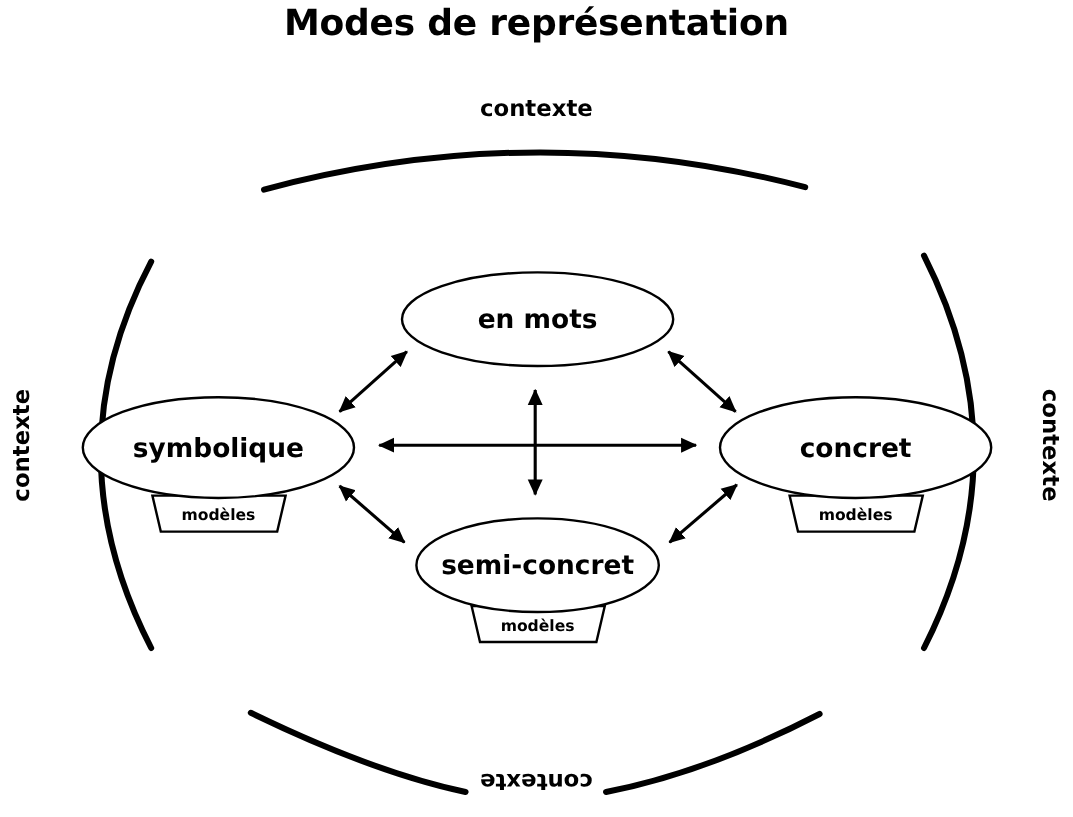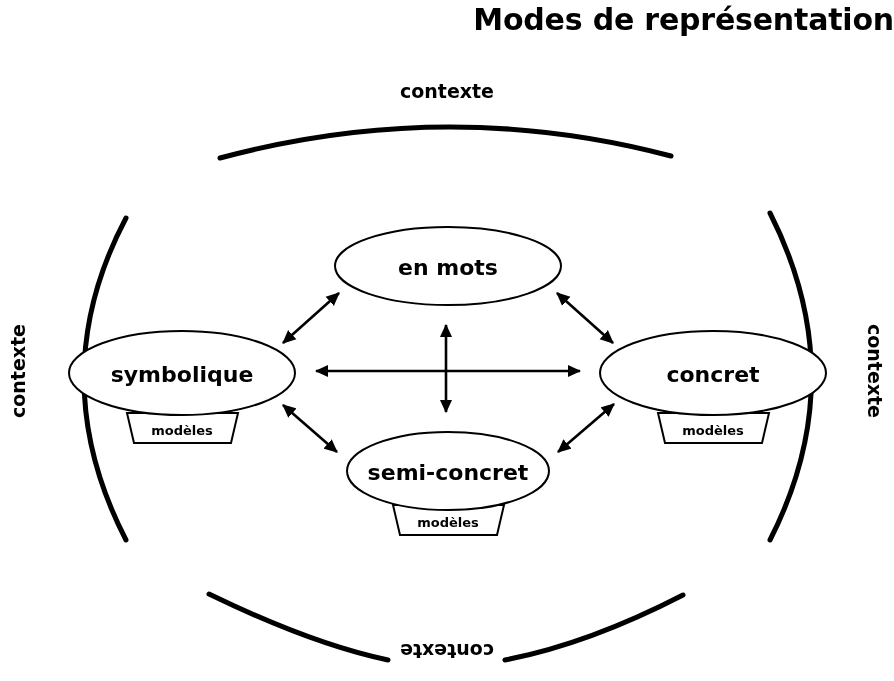--- a/index.html
+++ b/index.html
@@ -24,21 +24,21 @@
     left: 0;
     top: 0;
     width: 894px;
     height: 681px;
   }
   .diagram-title {
     position: absolute;
     left: 0;
     top: 2px;
     width: 894px;
-    text-align: right;
+    text-align: center;
     font-family: "DejaVu Sans", "Liberation Sans", sans-serif;
     font-weight: bold;
     font-size: 30px;
     letter-spacing: -0.2px;
     color: #000000;
   }
   .ctx-label {
     position: absolute;
     font-family: "DejaVu Sans", "Liberation Sans", sans-serif;
     font-weight: bold;

